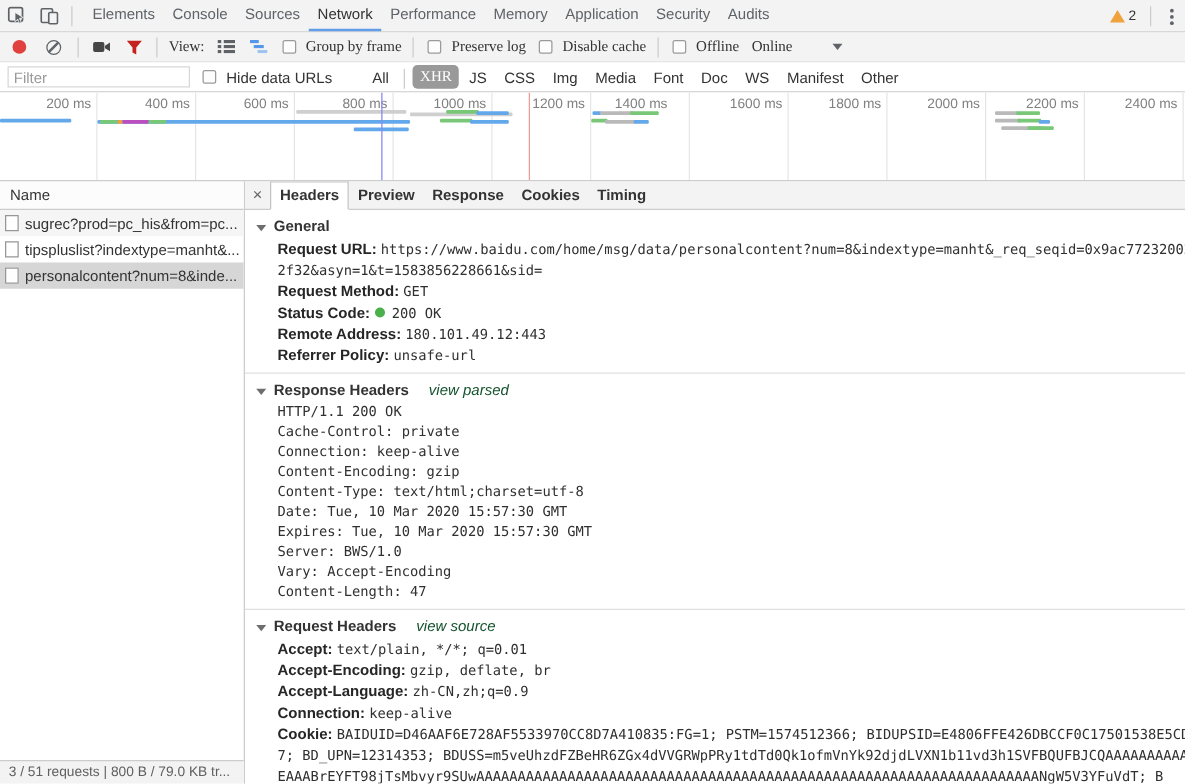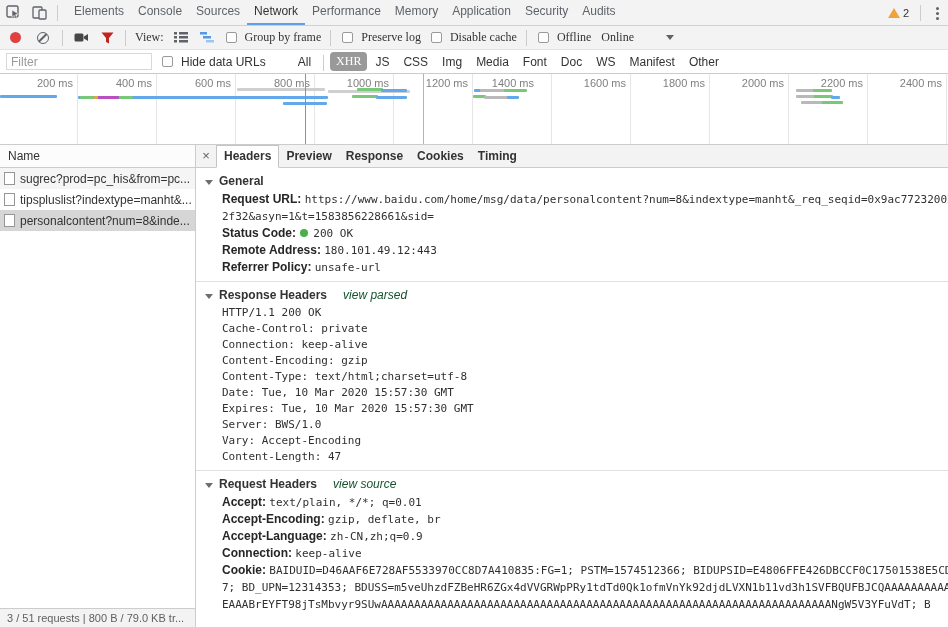--- a/index.html
+++ b/index.html
@@ -283,20 +283,21 @@
         </span>
     </div>
     <div class="dcontent">
 
       <div class="section-title">
         <span class="tri-down"></span><span>General</span>
       </div>
       <div id="general-rows">
           <div class="hrow"><span class="hkey">Request URL: </span><span class="hval">https://www.baidu.com/home/msg/data/personalcontent?num=8&amp;indextype=manht&amp;_req_seqid=0x9ac77232002</span></div>
           <div class="hrow"><span class="hval">2f32&amp;asyn=1&amp;t=1583856228661&amp;sid=</span></div>
+          <div class="hrow"><span class="hkey">Request Method: </span><span class="hval">GET</span></div>
           <div class="hrow"><span class="hkey">Status Code: </span><span class="status-dot"></span><span class="hval">200 OK</span></div>
           <div class="hrow"><span class="hkey">Remote Address: </span><span class="hval">180.101.49.12:443</span></div>
           <div class="hrow"><span class="hkey">Referrer Policy: </span><span class="hval">unsafe-url</span></div>
         </div>
 
       <div class="hdivider"></div>
       <div class="section-title">
         <span class="tri-down"></span><span>Response Headers</span><span class="action-link">view parsed</span>
       </div>
       <div id="response-lines">

